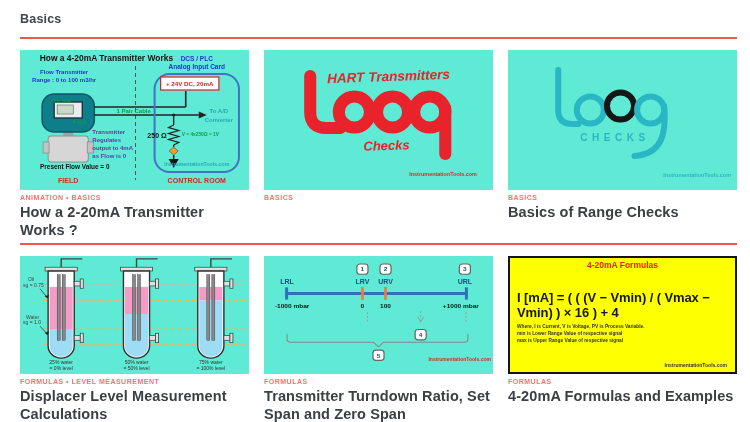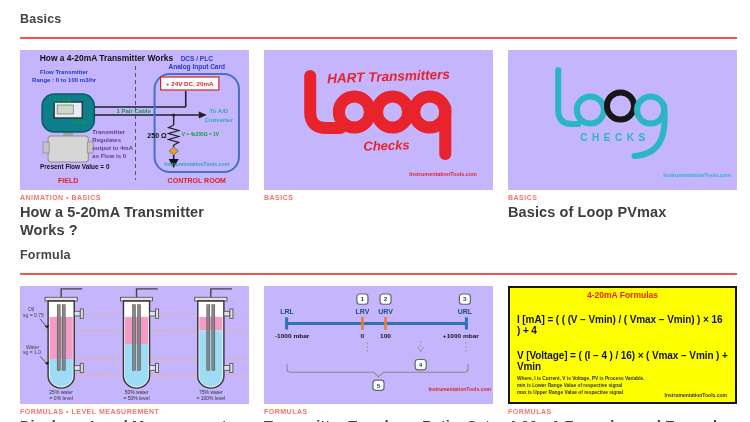--- a/index.html
+++ b/index.html
@@ -2,41 +2,41 @@
 <html><head>
 <meta charset="utf-8">
 <style>
   html,body{margin:0;padding:0;}
   body{width:750px;height:422px;background:#ffffff;font-family:"Liberation Sans",sans-serif;overflow:hidden;}
   .page{padding:3px 13px 0 20px;}
   .sec-title{font-size:12.5px;font-weight:bold;color:#41464b;line-height:13px;letter-spacing:.2px;}
   .rule{height:2px;background:#f0564f;margin-top:4px;}
   .cards{display:flex;gap:15px;margin-top:11px;}
   .card{width:229px;}
-  .thumb{position:relative;background:#c4b5fd;}
+  .thumb{position:relative;background:#5eead4;}
   .thumb.h1{height:140px;}
   .thumb.h2{height:118px;}
   .cat{font-size:7px;font-weight:bold;color:#f4756c;letter-spacing:.5px;margin-top:4px;}
   .title{font-size:14.5px;font-weight:bold;color:#3c4044;margin:2px 0 0;line-height:18px;letter-spacing:.1px;}
   svg{display:block;font-family:"Liberation Sans",sans-serif;}
   .tt-blue{fill:#2337c8;font-weight:bold;}
   .tt-green{fill:#0f9d44;font-weight:bold;}
   .tt-red{fill:#e02020;font-weight:bold;}
   .tt-purple{fill:#7030a0;font-weight:bold;}
   .tt-teal{fill:#2aa8b8;font-weight:bold;}
   .tt-dark{fill:#111111;font-weight:bold;}
   .tt-navy{fill:#1f4e79;font-weight:bold;}
   .tt-gray{fill:#444444;}
   .tt-logored{fill:#e8232b;font-weight:bold;font-style:italic;}
   .tt-logoteal{fill:#2ab6c4;font-weight:bold;}
   
   .fbox{box-sizing:border-box;height:100%;background:#feff00;border:2px solid #141414;padding:2px 7px 0;position:relative;font-weight:bold;}
   .fbox-title{text-align:center;color:#e8231f;font-size:8.5px;}
   .fhead{font-size:7.5px;color:#15152a;margin-top:4px;}
-  .fline{font-size:10px;color:#15152a;margin-top:14px;letter-spacing:-.1px;}
+  .fline{font-size:13px;color:#15152a;margin-top:20px;letter-spacing:-.1px;}
   .fline.magenta{color:#e911b5;}
   .fnotes{font-size:4.8px;color:#333;margin-top:3px;line-height:1.5;}
   .fwatermark{position:absolute;right:8px;bottom:4px;font-size:5px;color:#333;}
 </style>
 </head>
 <body>
 
 <div class="page">
 
   <section>
@@ -96,21 +96,21 @@
             <text x="72" y="92" font-size="6" class="tt-purple">Regulates</text>
             <text x="72" y="100" font-size="6" class="tt-purple">output to 4mA</text>
             <text x="72" y="108" font-size="6" class="tt-purple">as Flow is 0</text>
 
             <text x="20" y="119" font-size="6.4" class="tt-dark">Present Flow Value = 0</text>
             <text x="48" y="133" text-anchor="middle" font-size="7" class="tt-red">FIELD</text>
             <text x="176" y="133" text-anchor="middle" font-size="7" class="tt-red">CONTROL ROOM</text>
           </svg>
         </div>
         <div class="cat">ANIMATION • BASICS</div>
-        <h3 class="title">How a 5-20mA Transmitter Works ?</h3>
+        <h3 class="title">How a 2-20mA Transmitter Works ?</h3>
       </article>
 
       <article class="card">
         <div class="thumb h1">
           <svg width="229" height="140" viewBox="0 0 228 140" preserveAspectRatio="none">
             <text x="124" y="31" text-anchor="middle" font-size="13.5" class="tt-logored" transform="rotate(-2 124 26)">HART Transmitters</text>
             <g stroke="#e8232b" stroke-width="12" fill="none" stroke-linecap="round" stroke-linejoin="round">
               <path d="M46,26 L46,62 Q46,78 62,78 L76,78"></path>
               <circle cx="90" cy="62" r="15.5"></circle>
               <circle cx="128" cy="62" r="15.5"></circle>
@@ -132,28 +132,27 @@
               <circle cx="82" cy="60" r="13.5" stroke="#2ab6c4" stroke-width="6"></circle>
               <circle cx="112" cy="56" r="13.5" stroke="#161616" stroke-width="6"></circle>
               <circle cx="142" cy="60" r="13.5" stroke="#2ab6c4" stroke-width="6"></circle>
               <path d="M155.5,56 C158,86 152,104 126,106" stroke="#2ab6c4" stroke-width="6"></path>
             </g>
             <text x="72" y="91" font-size="10" letter-spacing="4.5" class="tt-logoteal">CHECKS</text>
             <text x="222" y="127" text-anchor="end" font-size="5.4" fill="#2ab6c4" font-weight="bold">InstrumentationTools.com</text>
           </svg>
         </div>
         <div class="cat">BASICS</div>
-        <h3 class="title">Basics of Loop PVmax</h3>
+        <h3 class="title">Basics of Range Checks</h3>
       </article>
 
     </div>
   </section>
 
   <section>
-    <h2 class="sec-title">Formula</h2>
     <div class="rule"></div>
 
     <div class="cards">
 
       <article class="card">
         <div class="thumb h2">
           <svg width="229" height="118" viewBox="0 0 228 126" preserveAspectRatio="none">
             <g stroke="#f3b05f" stroke-width="1" stroke-dasharray="4,3">
               <line x1="24" y1="30" x2="226" y2="30"></line>
               <line x1="24" y1="47.5" x2="226" y2="47.5"></line>
@@ -272,21 +271,20 @@
         </div>
         <div class="cat">FORMULAS</div>
         <h3 class="title">Transmitter Turndown Ratio, Set Span and Zero Span</h3>
       </article>
 
       <article class="card">
         <div class="thumb h2">
           <div class="fbox">
             <div class="fbox-title">4-20mA Formulas</div>
             <div class="fline">I [mA] = ( ( (V − Vmin) / ( Vmax − Vmin) ) × 16 ) + 4</div>
-            <div class="fline">V [Voltage] = ( (I − 4 ) / 16) × ( Vmax − Vmin ) + Vmin</div>
             <div class="fnotes">
               <div>Where, I is Current, V is Voltage, PV is Process Variable.</div>
               <div>min is Lower Range Value of respective signal</div>
               <div>max is Upper Range Value of respective signal</div>
             </div>
             <div class="fwatermark">InstrumentationTools.com</div>
           </div>
         </div>
         <div class="cat">FORMULAS</div>
         <h3 class="title">4-20mA Formulas and Examples</h3>

